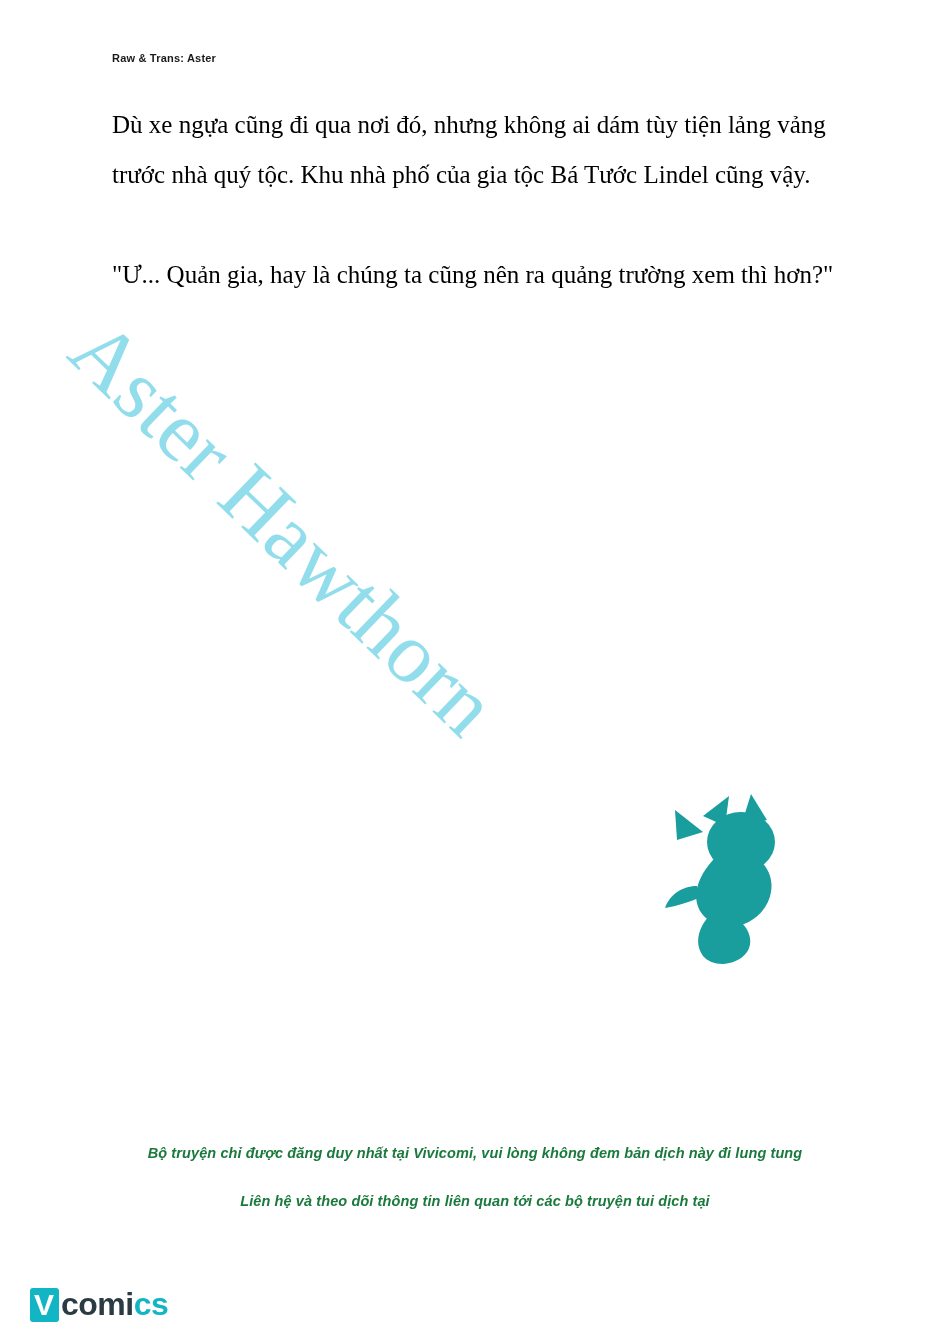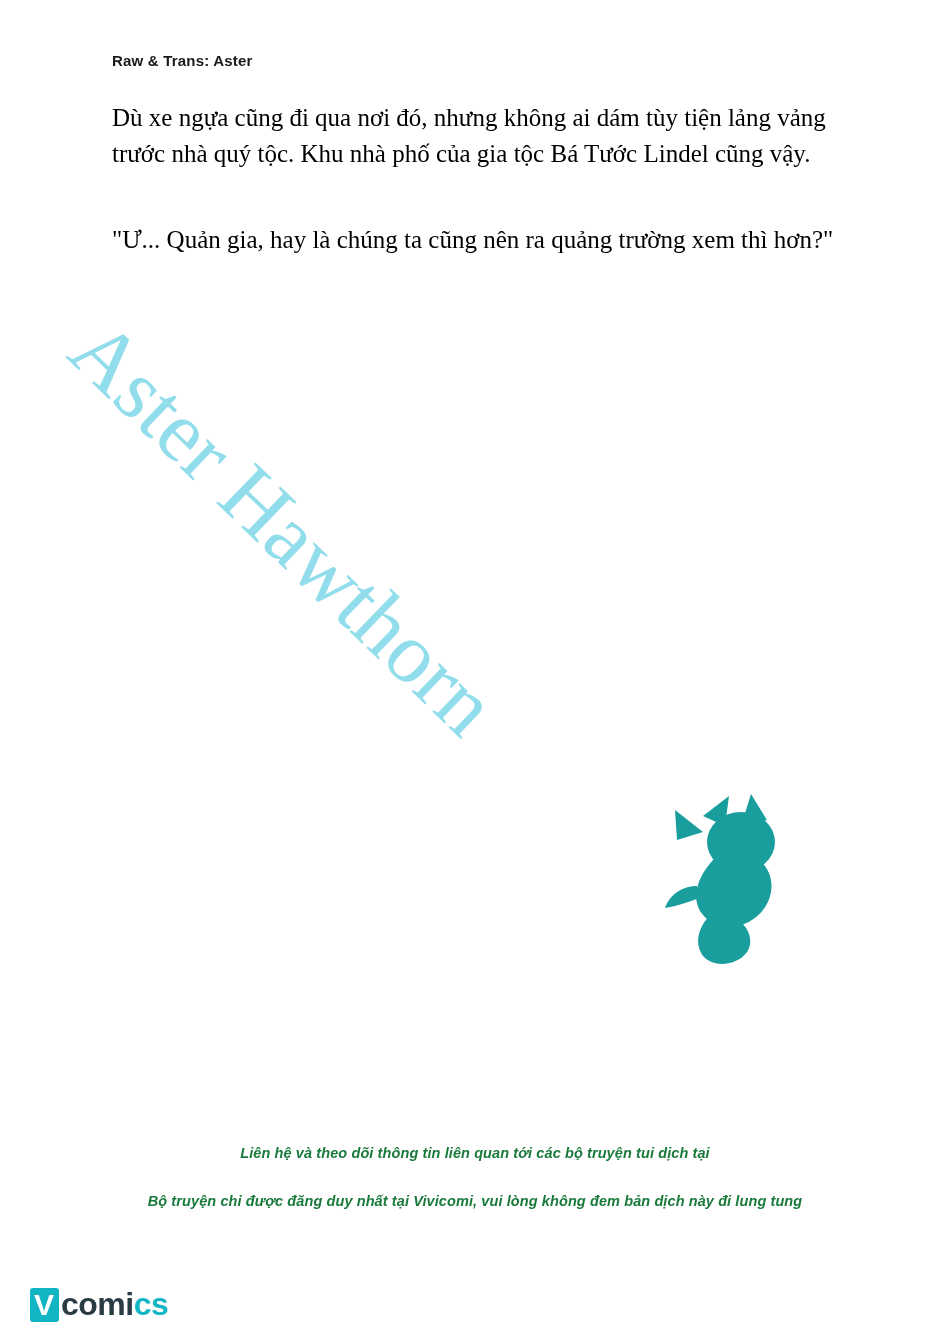--- a/index.html
+++ b/index.html
@@ -15,33 +15,33 @@
     width: 950px;
     height: 1343px;
     background: #ffffff;
     overflow: hidden;
   }
   .credit-line {
     position: absolute;
     left: 112px;
     top: 52px;
     font-family: "Liberation Sans", sans-serif;
-    font-size: 15px;
+    font-size: 11px;
     font-weight: 700;
     color: #1a1a1a;
     letter-spacing: 0.2px;
   }
   .body-text {
     position: absolute;
     left: 112px;
     top: 100px;
     width: 726px;
     font-family: "Liberation Serif", serif;
     font-size: 25px;
-    line-height: 36px;
+    line-height: 50px;
     color: #000000;
   }
   .body-text p {
     margin: 0 0 50px 0;
   }
   .watermark-text {
     position: absolute;
     left: 120px;
     top: 300px;
     width: 600px;
@@ -129,22 +129,22 @@
       <path d="M74 6 L70 36 L48 26 Z"></path>
       <path d="M96 4 L112 30 L86 36 Z"></path>
       <ellipse cx="86" cy="52" rx="34" ry="30"></ellipse>
       <path d="M58 70 C38 92 34 118 56 132 C80 146 112 128 116 102 C120 78 100 62 84 62 C72 62 64 64 58 70 Z"></path>
       <path d="M60 120 C44 134 38 152 48 166 C58 178 82 176 92 162 C100 150 92 134 80 128 Z"></path>
       <path d="M42 96 C26 96 14 106 10 118 C22 116 34 112 44 108 Z"></path>
     </g>
   </svg>
 
   <div class="footer-notes">
+    <div>Bộ truyện chỉ được đăng duy nhất tại Vivicomi, vui lòng không đem bản dịch này đi lung tung</div>
     <div>Liên hệ và theo dõi thông tin liên quan tới các bộ truyện tui dịch tại</div>
-    <div>Bộ truyện chỉ được đăng duy nhất tại Vivicomi, vui lòng không đem bản dịch này đi lung tung</div>
   </div>
 
   <div class="logo">
     <span class="logo-v">V</span>
     <span class="logo-word"><span>comi</span><span class="accent">cs</span></span>
   </div>
 
 </div>
 
 </body></html>

